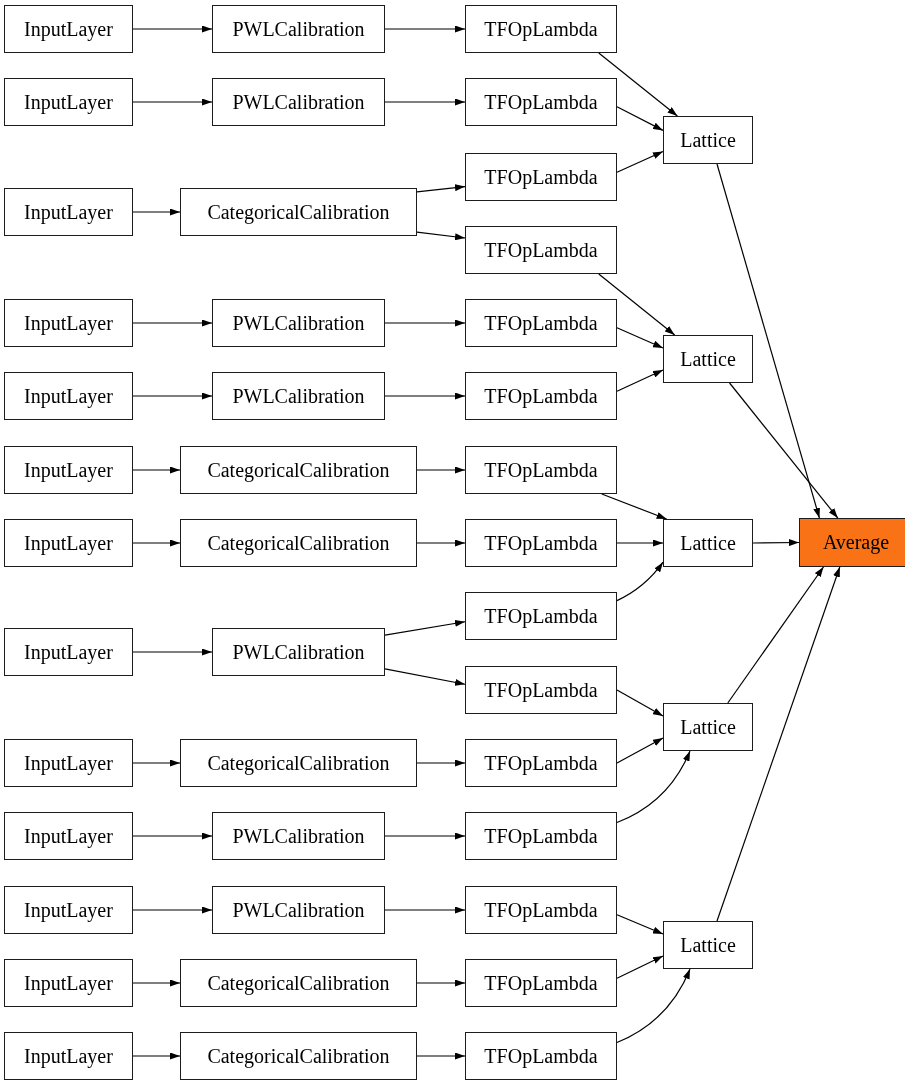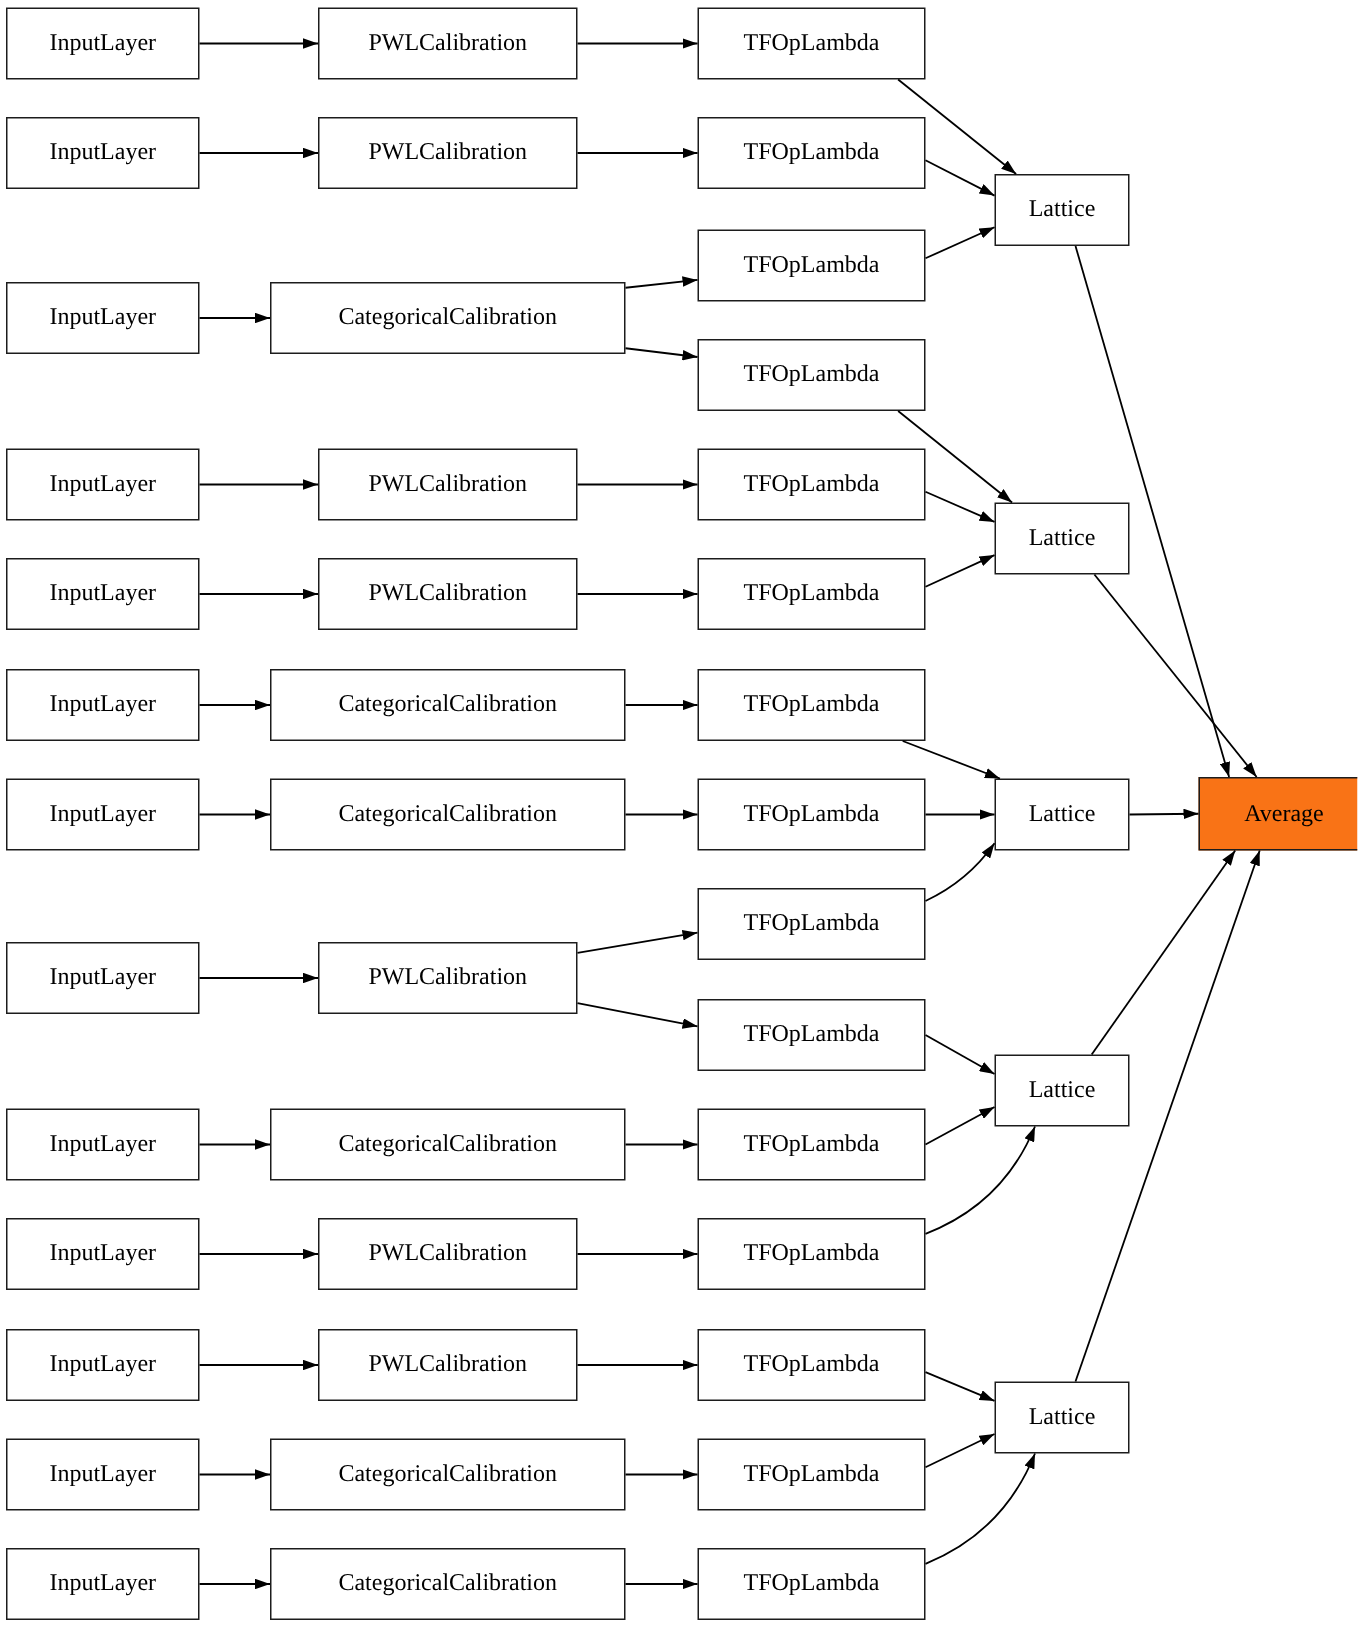--- a/index.html
+++ b/index.html
@@ -12,21 +12,21 @@
     font-family: "Liberation Serif", "DejaVu Serif", serif;
   }
   .graph-node {
     position: absolute;
     box-sizing: border-box;
     background: #ffffff;
     border: 1.5px solid #1c1c1c;
     display: flex;
     align-items: center;
     justify-content: center;
-    font-size: 16px;
+    font-size: 20px;
     color: #000000;
     white-space: nowrap;
     z-index: 1;
   }
   #edges {
     position: absolute;
     left: 0; top: 0;
     width: 905px; height: 1087px;
     z-index: 2;
     pointer-events: none;

